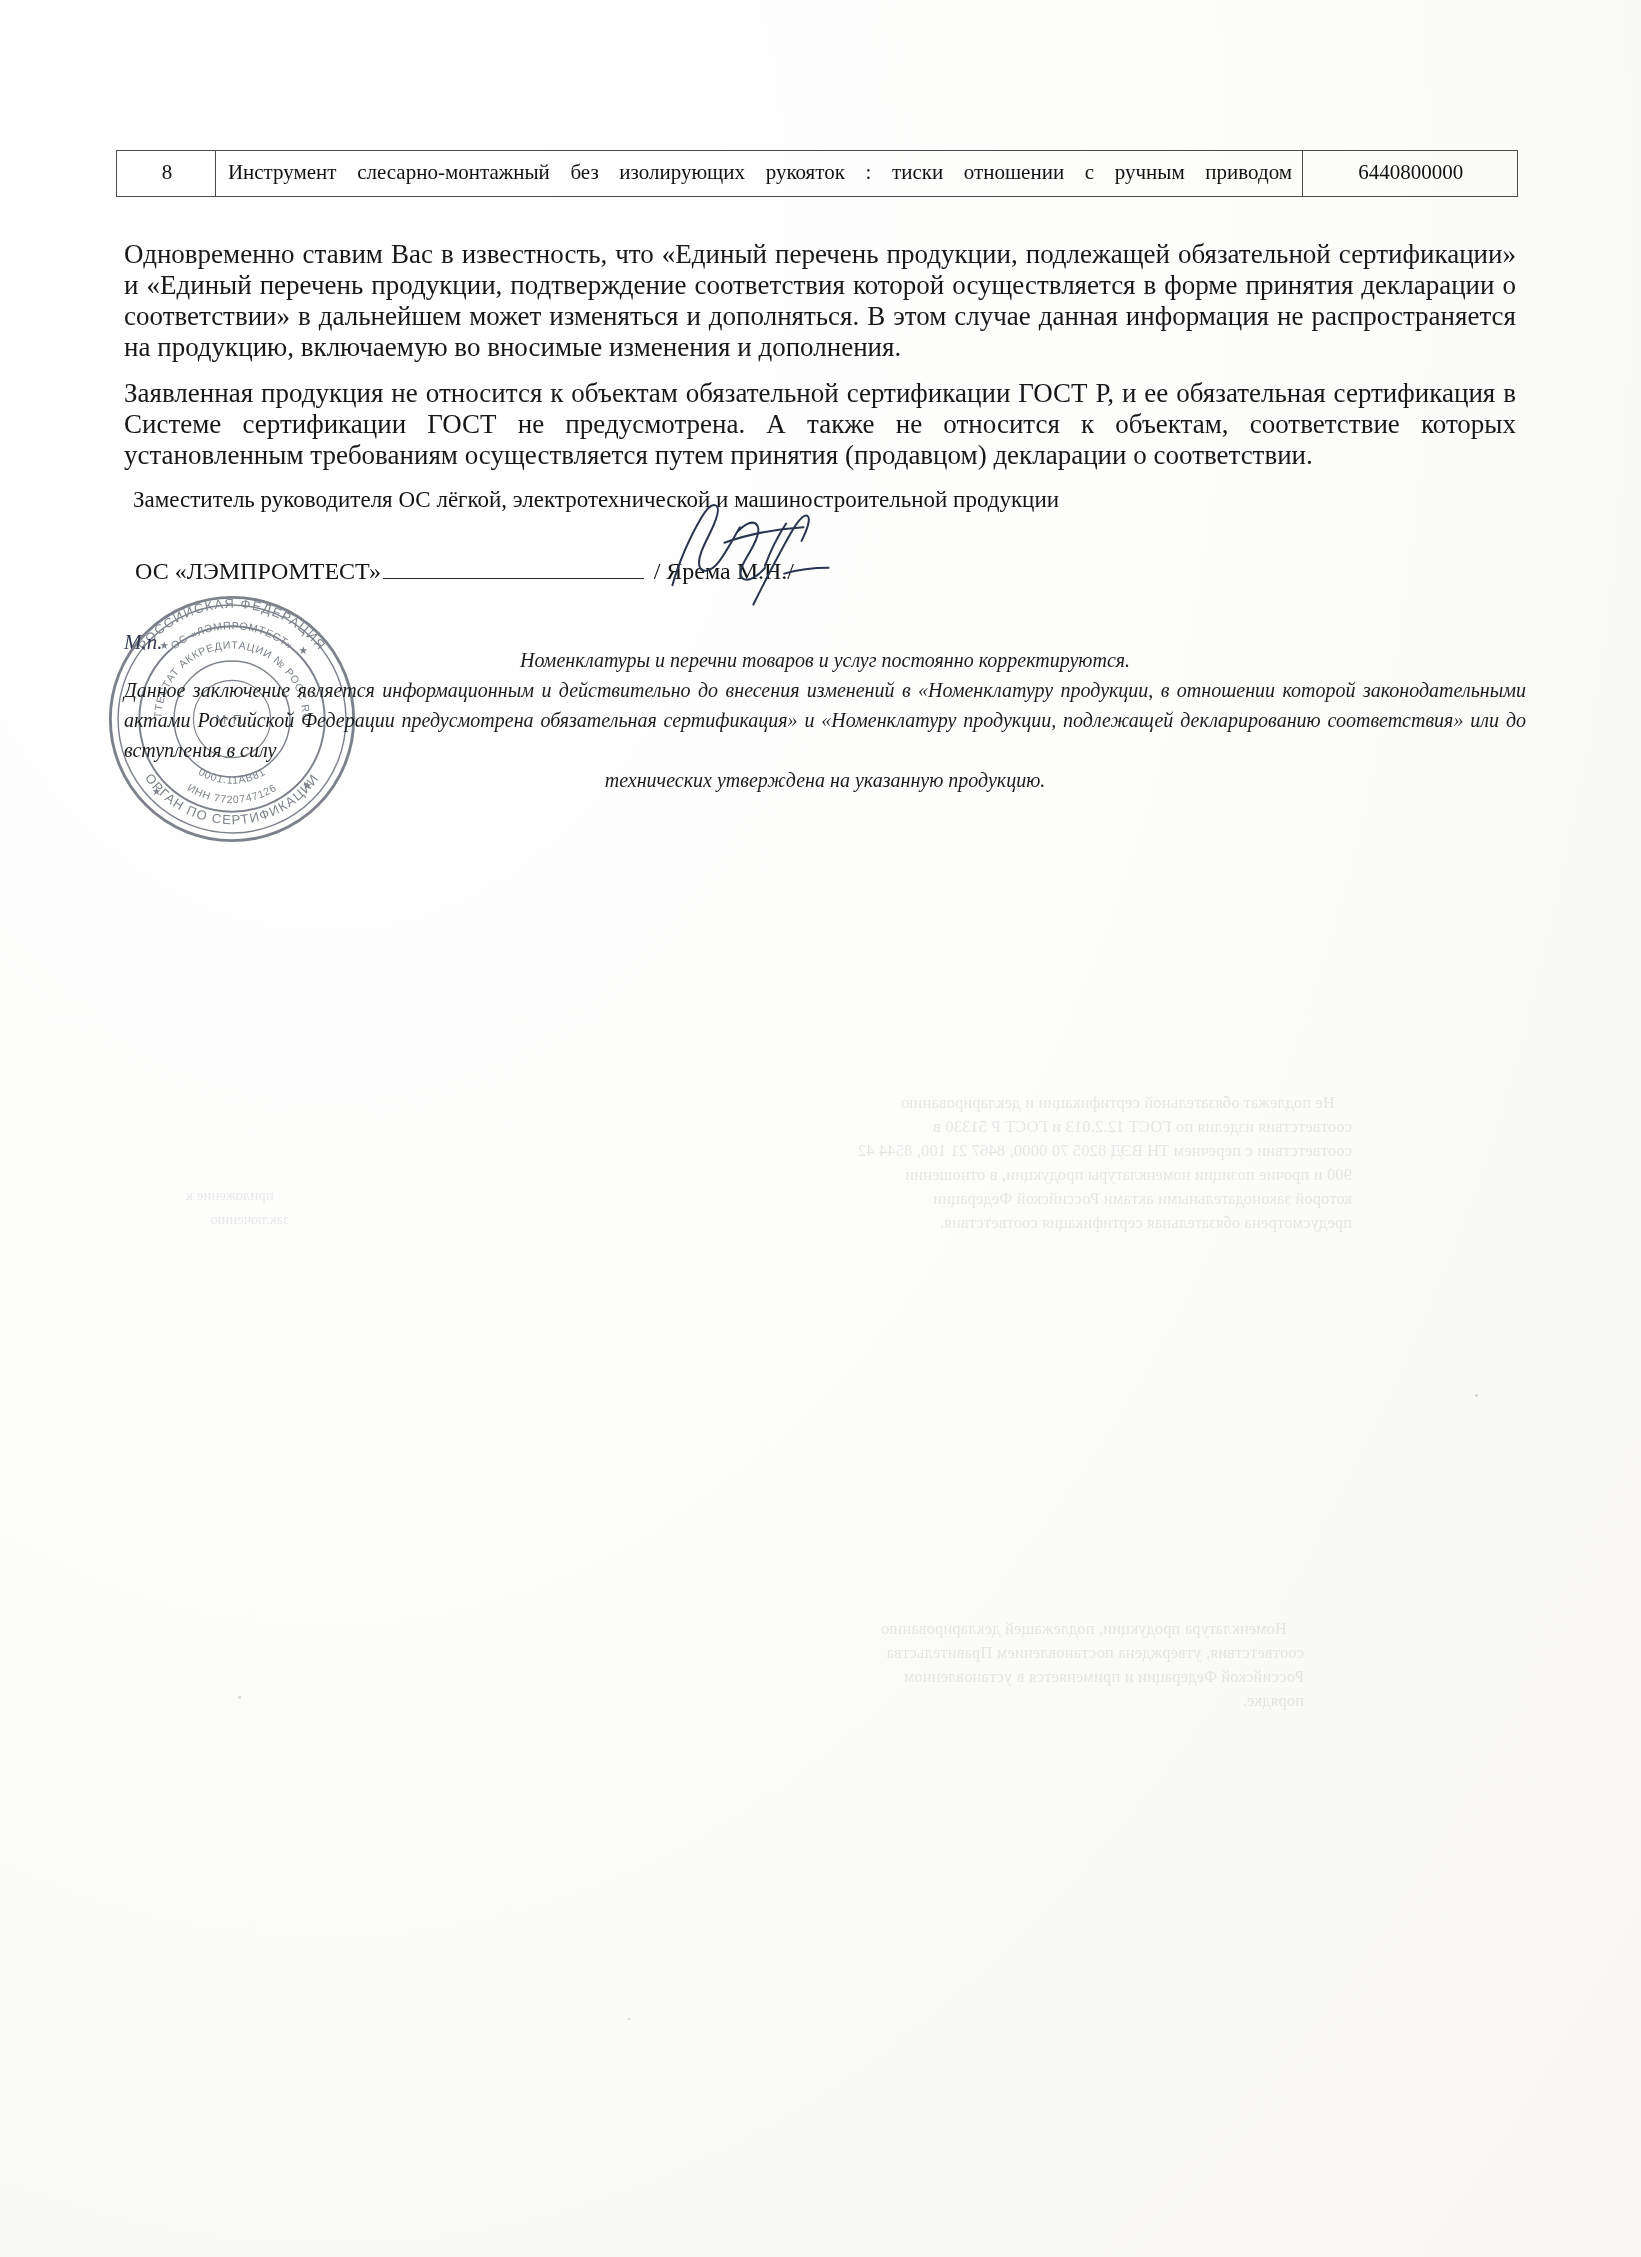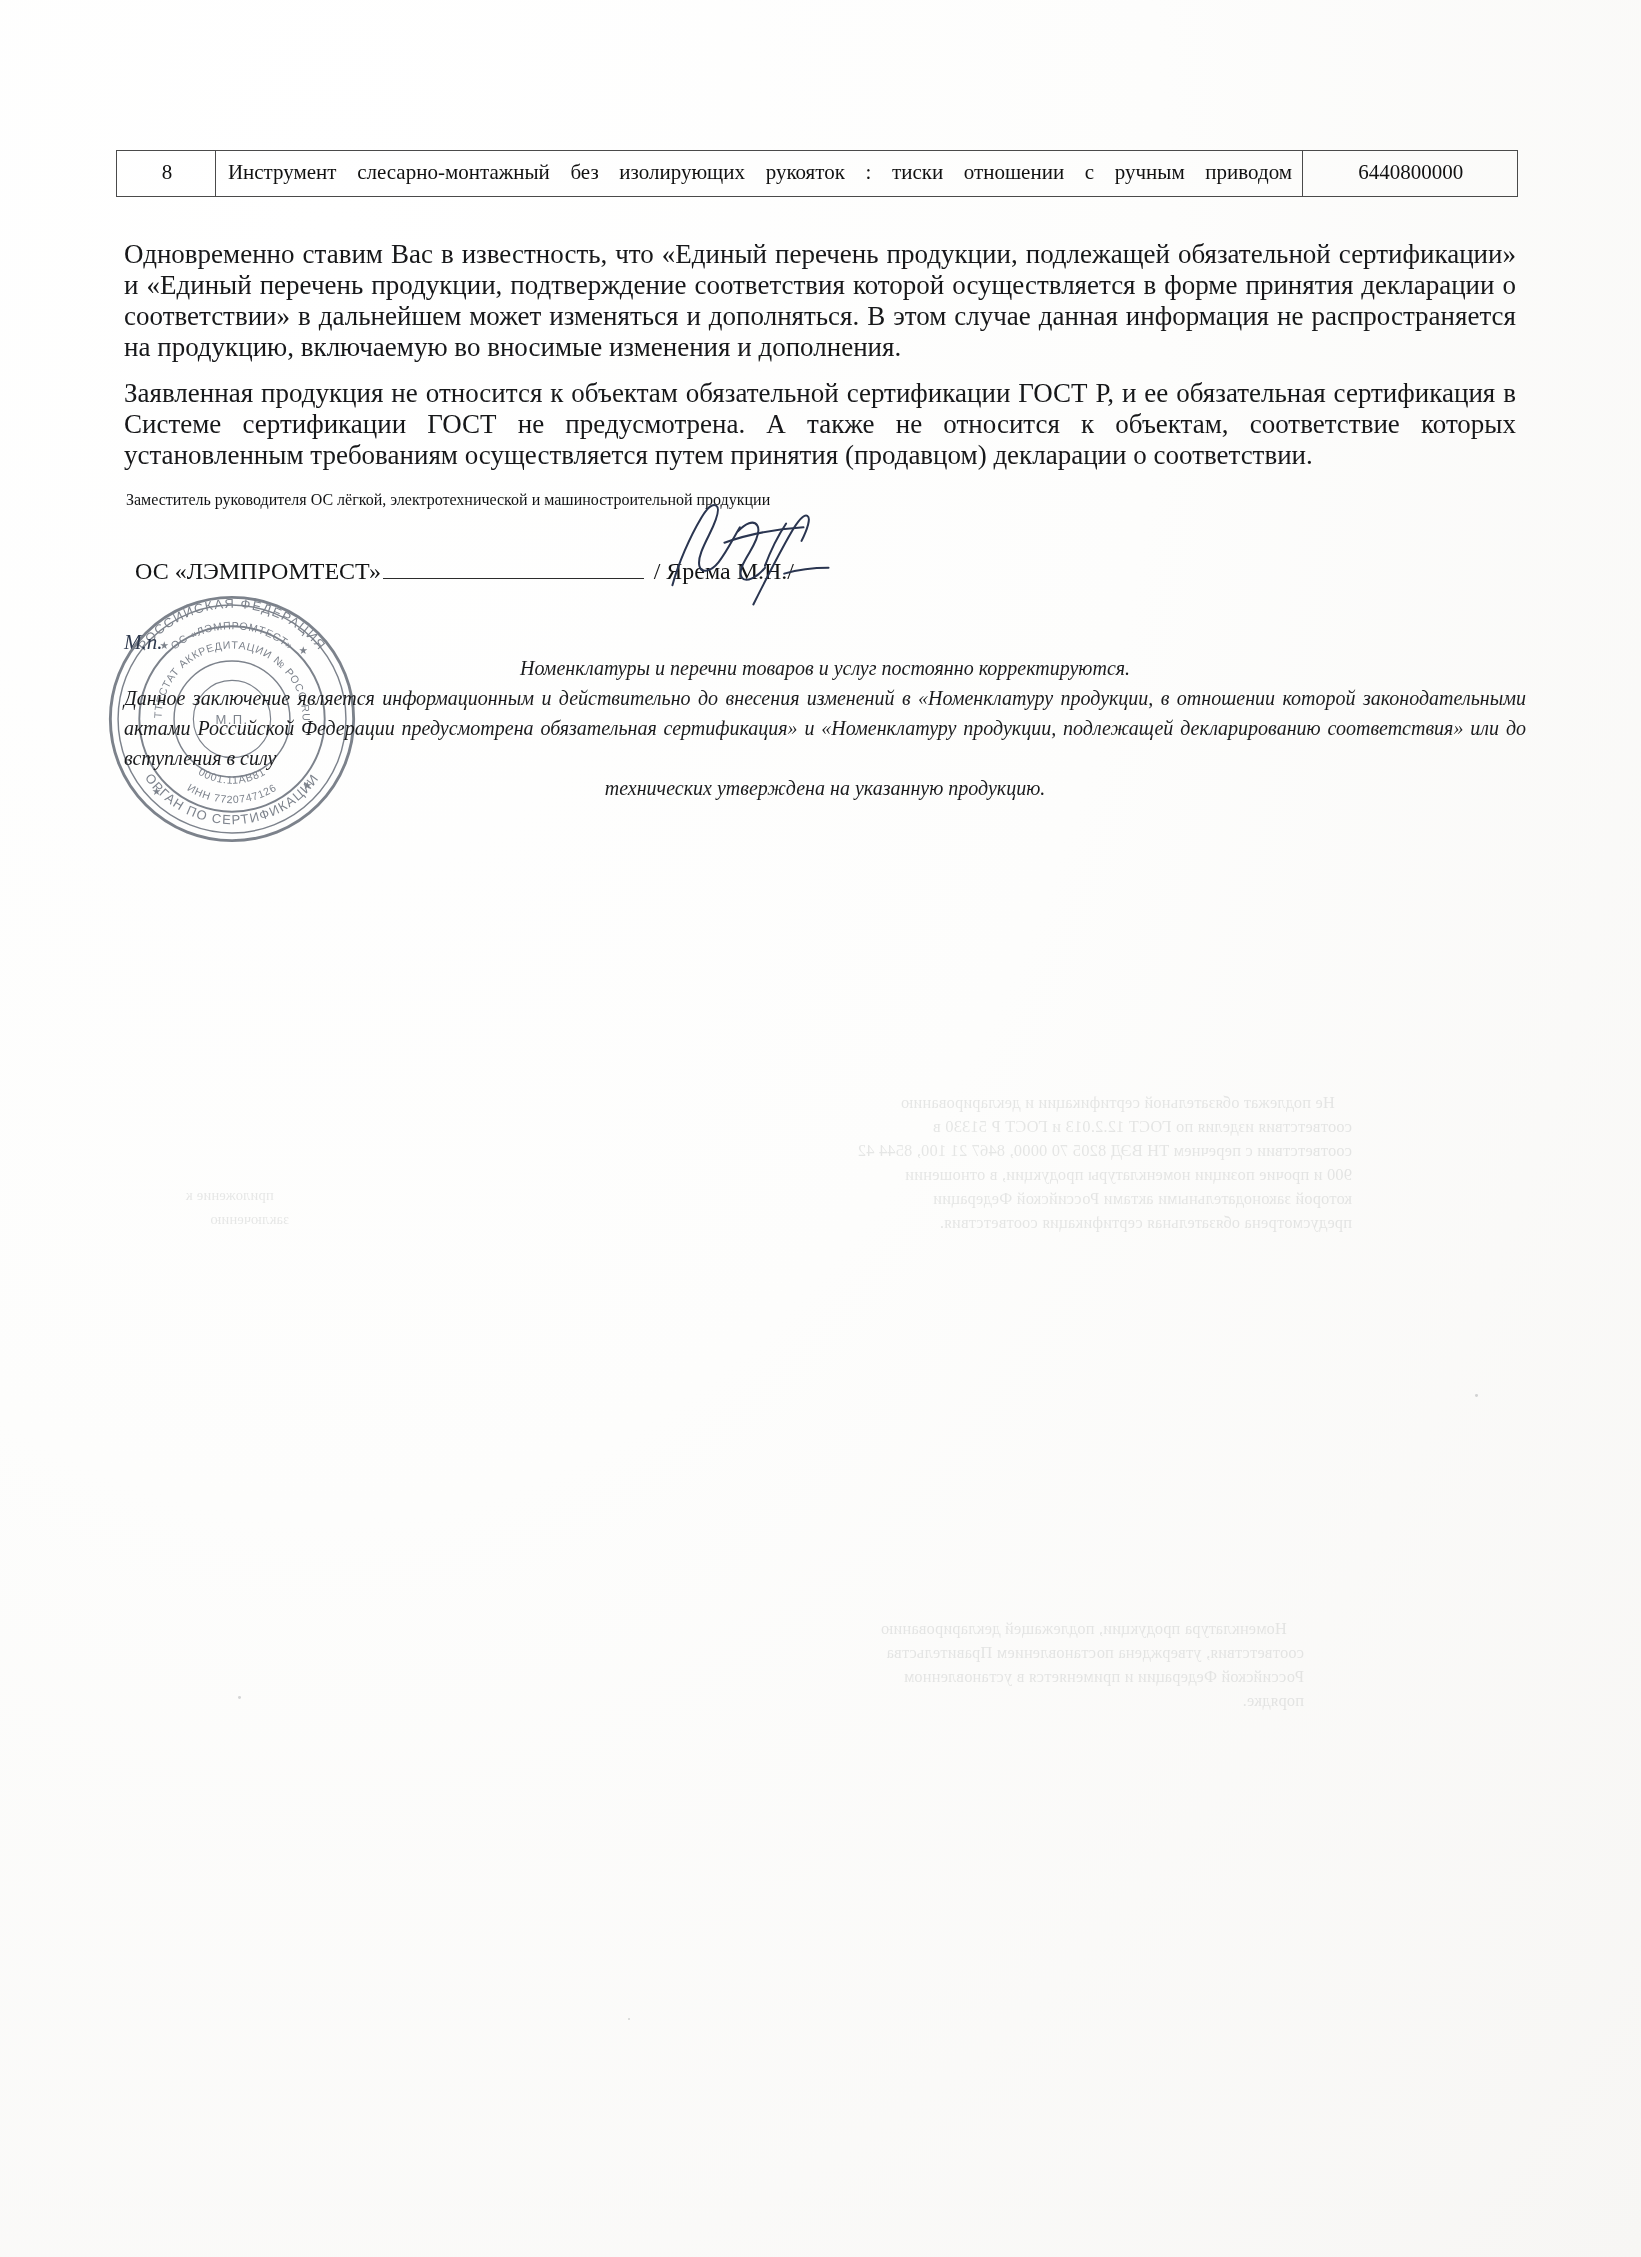--- a/index.html
+++ b/index.html
@@ -68,24 +68,24 @@
     line-height: 31px;
     text-align: justify;
     font-family: "Liberation Serif", serif;
     color: #17181a;
   }
   #para1 { top: 239px; }
   #para2 { top: 378px; }
 
   #signature-line {
     position: absolute;
-    left: 126px;
+    left: 133px;
     top: 483px;
     width: 1390px;
-    font-size: 16px;
+    font-size: 23px;
     line-height: 33px;
     font-family: "Liberation Serif", serif;
     color: #121314;
   }
 
   #sign-row {
     position: absolute;
     left: 135px;
     top: 558px;
     width: 1159px;
@@ -109,21 +109,20 @@
     position: absolute;
     left: 124px;
     top: 645px;
     width: 1402px;
     font-size: 20px;
     line-height: 30px;
     font-style: italic;
     text-align: justify;
     font-family: "Liberation Serif", serif;
     color: #1a1b1d;
-    margin-top: 8px;
   }
   #footnote .center { display: block; text-align: center; }
   #footnote .lead { display: block; text-align: center; }
 
   
   #handsign {
     position: absolute;
     left: 657px;
     top: 481px;
     width: 212px;

